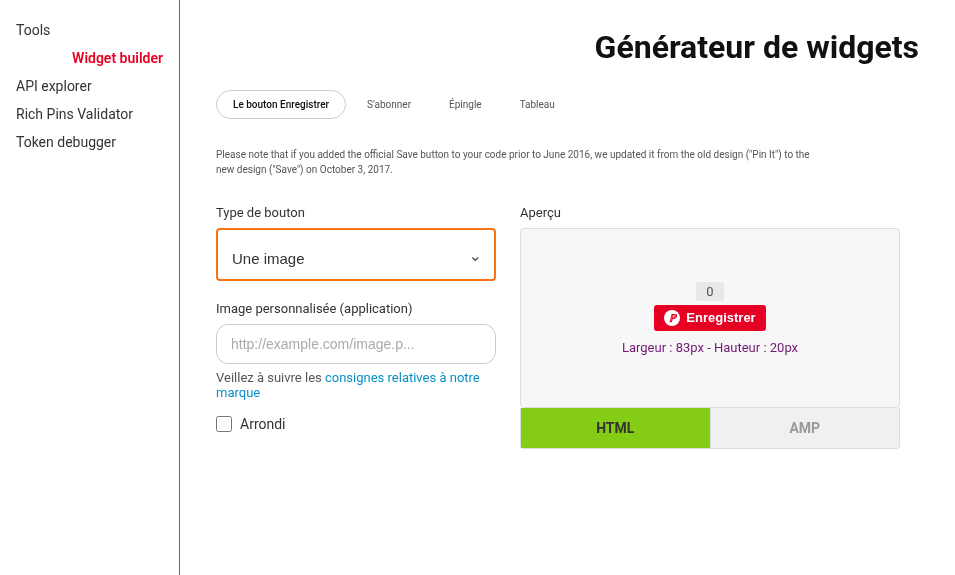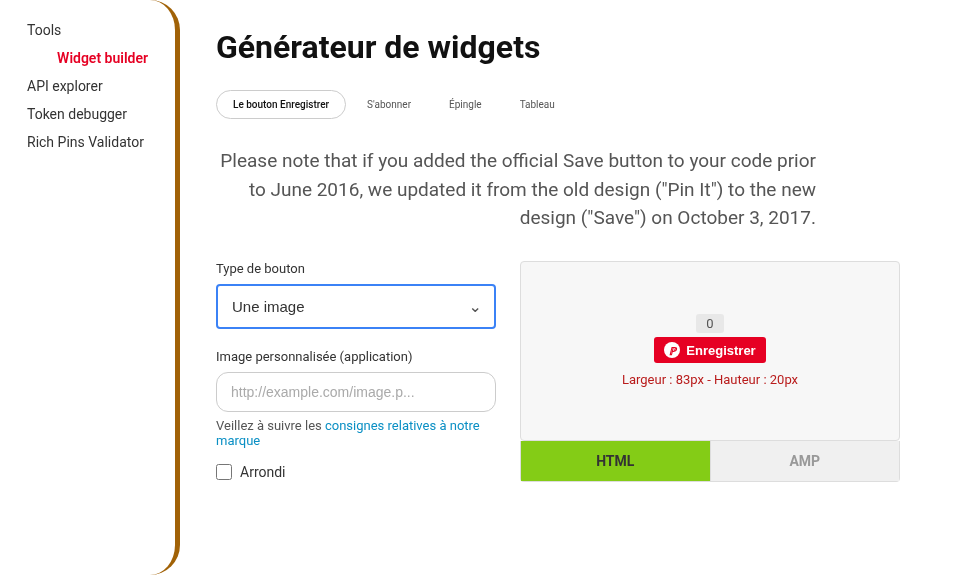--- a/index.html
+++ b/index.html
@@ -11,23 +11,22 @@
       display: flex;
       height: 575px;
       width: 955px;
       overflow: hidden;
     }
 
     
     .sidebar {
       width: 180px;
       min-width: 180px;
-      padding: 16px 11px;
-      border-right: 5px solid #a16207;
-      border-radius: 30px;
+      padding: 16px 0;
+      border-right: 1px solid #a16207;
     }
     .sidebar-item {
       padding: 6px 16px;
       cursor: pointer;
       font-size: 14px;
       color: #333;
     }
     .sidebar-item.active {
       color: #e60023;
       font-weight: 600;
@@ -39,20 +38,21 @@
       flex: 1;
       padding: 28px 36px;
       overflow-y: auto;
     }
 
     .page-title {
       font-size: 32px;
       font-weight: 700;
       color: #111;
       margin-bottom: 24px;
+      text-align: right;
     }
 
     
     .tabs {
       display: flex;
       align-items: center;
       gap: 4px;
       margin-bottom: 28px;
       border-bottom: none;
     }
@@ -73,26 +73,25 @@
 
     
     .description-title {
       font-size: 20px;
       font-weight: 700;
       color: #111;
       margin-bottom: 10px;
       line-height: 1.35;
     }
     .description-note {
-      font-size: 19px;
+      font-size: 10px;
       color: #555;
       margin-bottom: 28px;
       max-width: 600px;
       line-height: 1.5;
-      text-align: right;
     }
 
     
     .form-preview {
       display: flex;
       gap: 24px;
     }
 
     .form-col {
       flex: 1;
@@ -112,22 +111,22 @@
       font-weight: 400;
     }
 
     .select-wrapper {
       position: relative;
       margin-bottom: 20px;
     }
 
     .select-box {
       width: 100%;
-      padding: 12px 40px 12px 14px;
-      border: 2px solid #3b82f6;
+      padding: 20px 40px 12px 14px;
+      border: 2px solid #f97316;
       border-radius: 4px;
       font-size: 15px;
       color: #333;
       background: #fff;
       appearance: none;
       cursor: pointer;
       outline: none;
     }
 
     .select-chevron {
@@ -242,21 +241,21 @@
       background: #fff;
       color: #e60023;
       font-size: 11px;
       font-weight: 900;
       font-style: italic;
       font-family: Georgia, serif;
     }
 
     .preview-dimensions {
       font-size: 13px;
-      color: #b91c1c;
+      color: #701a75;
       margin-top: 1px;
     }
 
     
     .code-tabs {
       display: flex;
       margin-top: 0;
       border: 1px solid #ddd;
       border-top: none;
       border-radius: 0 0 4px 4px;
@@ -282,22 +281,22 @@
       border-right: 1px solid #ddd;
     }
   </style>
 </head>
 <body>
 
 <nav class="sidebar">
   <div class="sidebar-item">Tools</div>
   <div class="sidebar-item active">Widget builder</div>
   <div class="sidebar-item">API explorer</div>
+  <div class="sidebar-item">Rich Pins Validator</div>
   <div class="sidebar-item">Token debugger</div>
-  <div class="sidebar-item">Rich Pins Validator</div>
 </nav>
 
 <main class="main">
 
   <h1 class="page-title">Générateur de widgets</h1>
 
   <div class="tabs">
     <div class="tab active">Le bouton Enregistrer</div>
     <div class="tab">S'abonner</div>
     <div class="tab">Épingle</div>
@@ -329,20 +328,21 @@
 
       <div class="checkbox-row">
         <input type="checkbox" style="">
         <span class="checkbox-label">Arrondi</span>
       </div>
 
     </div>
 
     <div class="preview-col">
 
+      <div class="field-label">Aperçu</div>
 
       <div class="preview-box">
         <div class="preview-badge-area">
           <div class="preview-count">0</div>
           <button class="pinterest-btn">
             <span class="pinterest-p-icon">ℙ</span>
             <span>Enregistrer</span>
           </button>
         </div>
         <div class="preview-dimensions">Largeur : 83px - Hauteur : 20px</div>

